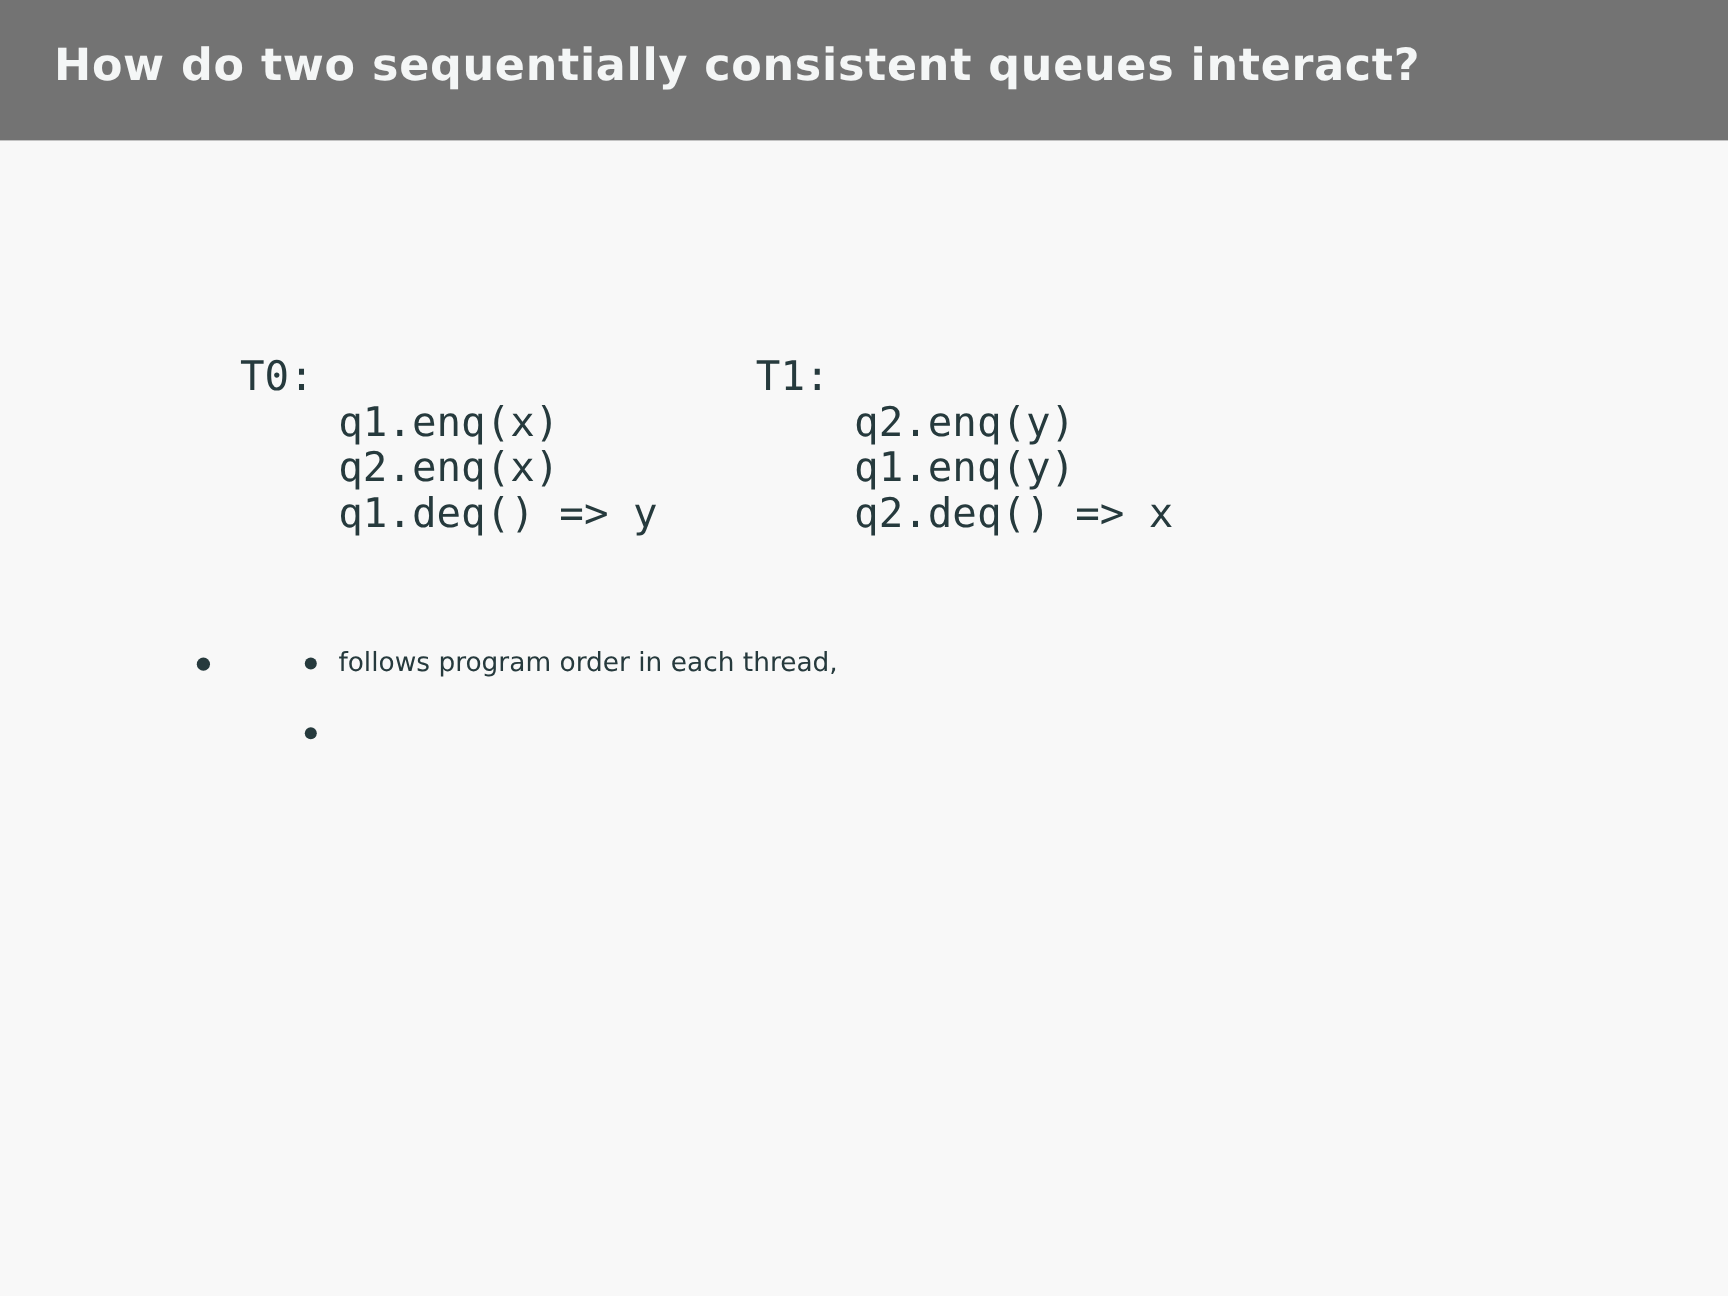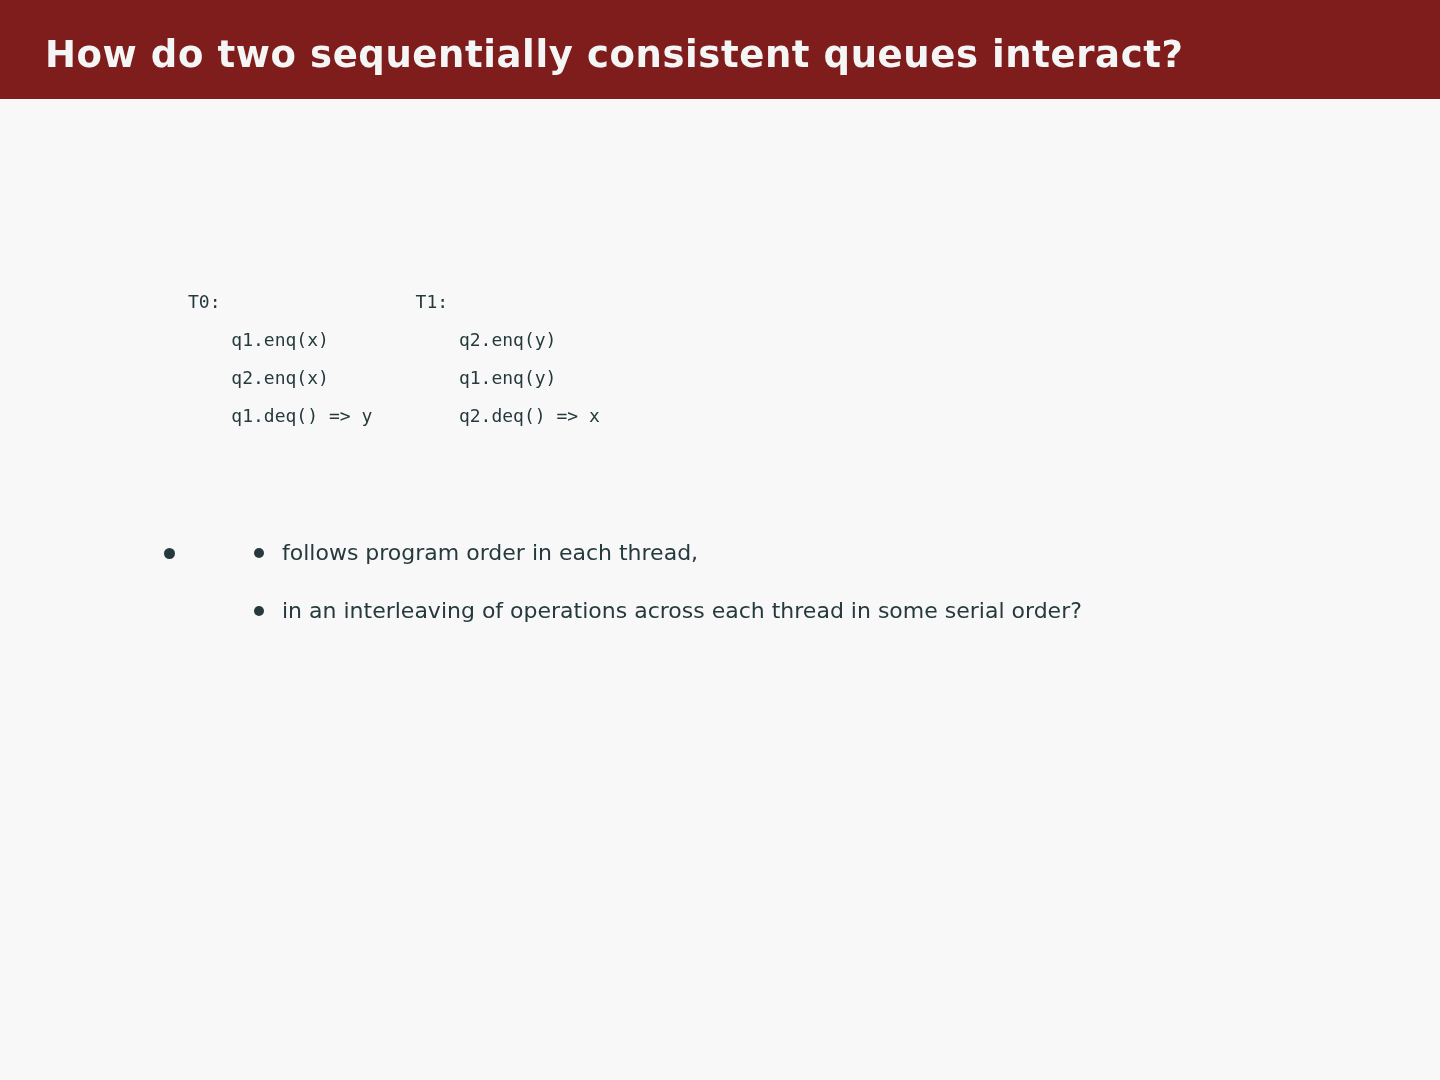--- a/index.html
+++ b/index.html
@@ -21,46 +21,46 @@
     height: 1080px;
     background: #f8f8f8;
   }
 
   
   .title-bar {
     position: absolute;
     left: 0;
     top: 0;
     width: 1440px;
-    height: 99px;
-    background: #7f1d1d;
+    height: 117px;
+    background: #737373;
   }
   .title-text {
     position: absolute;
     left: 45px;
     top: 33px;
     font-family: "DejaVu Sans", sans-serif;
     font-size: 37px;
     font-weight: bold;
     color: #f4f6f6;
     letter-spacing: 0.6px;
     white-space: nowrap;
   }
 
   
   .code-block {
     position: absolute;
     left: 188px;
     top: 283px;
     font-family: "DejaVu Sans Mono", "Liberation Mono", monospace;
-    font-size: 18px;
+    font-size: 34px;
     line-height: 38px;
     color: #263A3D;
     white-space: pre;
-    margin: 0;
+    margin: 12px;
   }
 
   
   .bullets {
     position: absolute;
     left: 150px;
     top: 510px;
     width: 1200px;
   }
   .bullet-row {
@@ -135,20 +135,19 @@
     <div class="bullet-row">
       <span class="bullet-dot"></span>
 
       <div class="subbullets">
         <div class="sub-row">
           <span class="sub-dot"></span>
           <span>follows program order in each thread,</span>
         </div>
         <div class="sub-row">
           <span class="sub-dot"></span>
-          <span>in an interleaving of operations across each thread in some serial order?</span>
         </div>
       </div>
     </div>
 
   </div>
 
 </div>
 
 </body></html>

